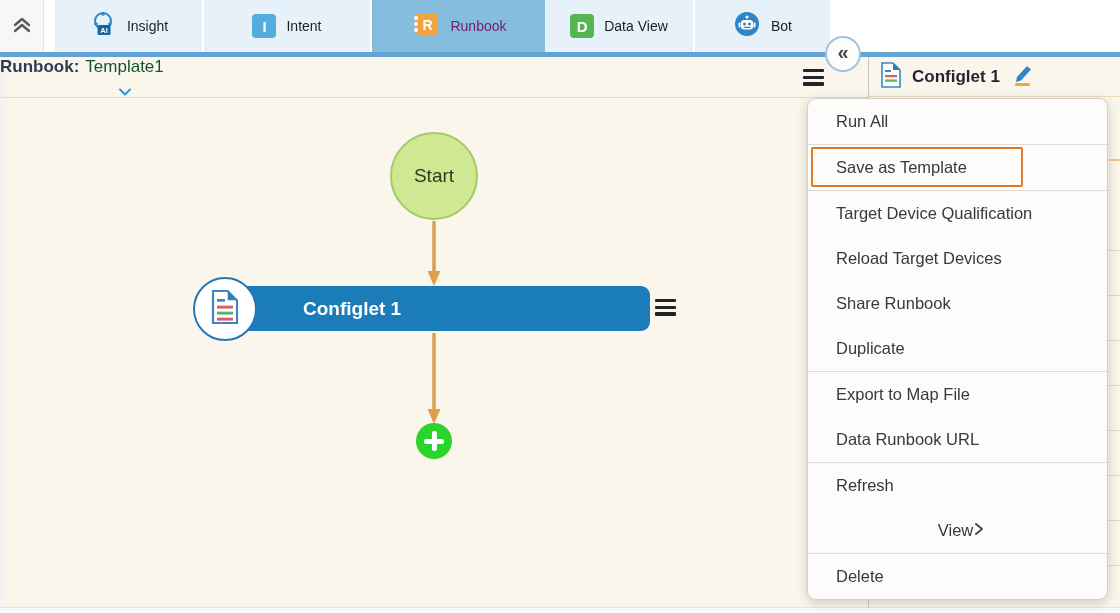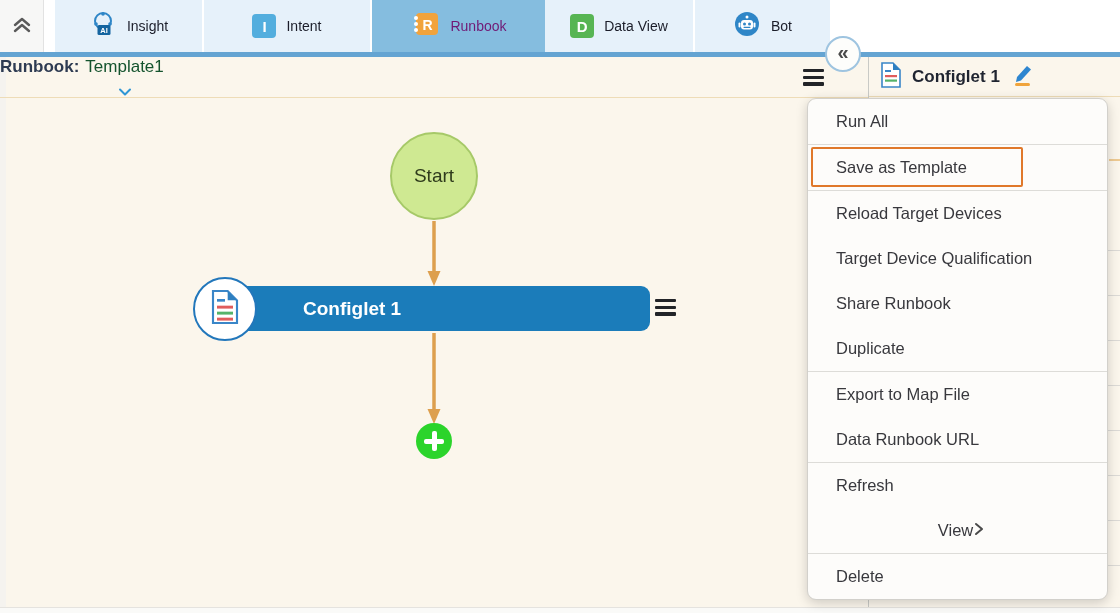--- a/index.html
+++ b/index.html
@@ -264,24 +264,24 @@
   </div>
   <div class="menu-sep"></div>
 
   <div class="menu-item">
     <span>Save as Template</span>
     <span class="annotation-box"></span>
   </div>
   <div class="menu-sep"></div>
 
   <div class="menu-item">
+    <span>Target Device Qualification</span>
+  </div>
+  <div class="menu-item">
     <span>Reload Target Devices</span>
-  </div>
-  <div class="menu-item">
-    <span>Target Device Qualification</span>
   </div>
   <div class="menu-item">
     <span>Share Runbook</span>
   </div>
   <div class="menu-item">
     <span>Duplicate</span>
   </div>
   <div class="menu-sep"></div>
 
   <div class="menu-item">

